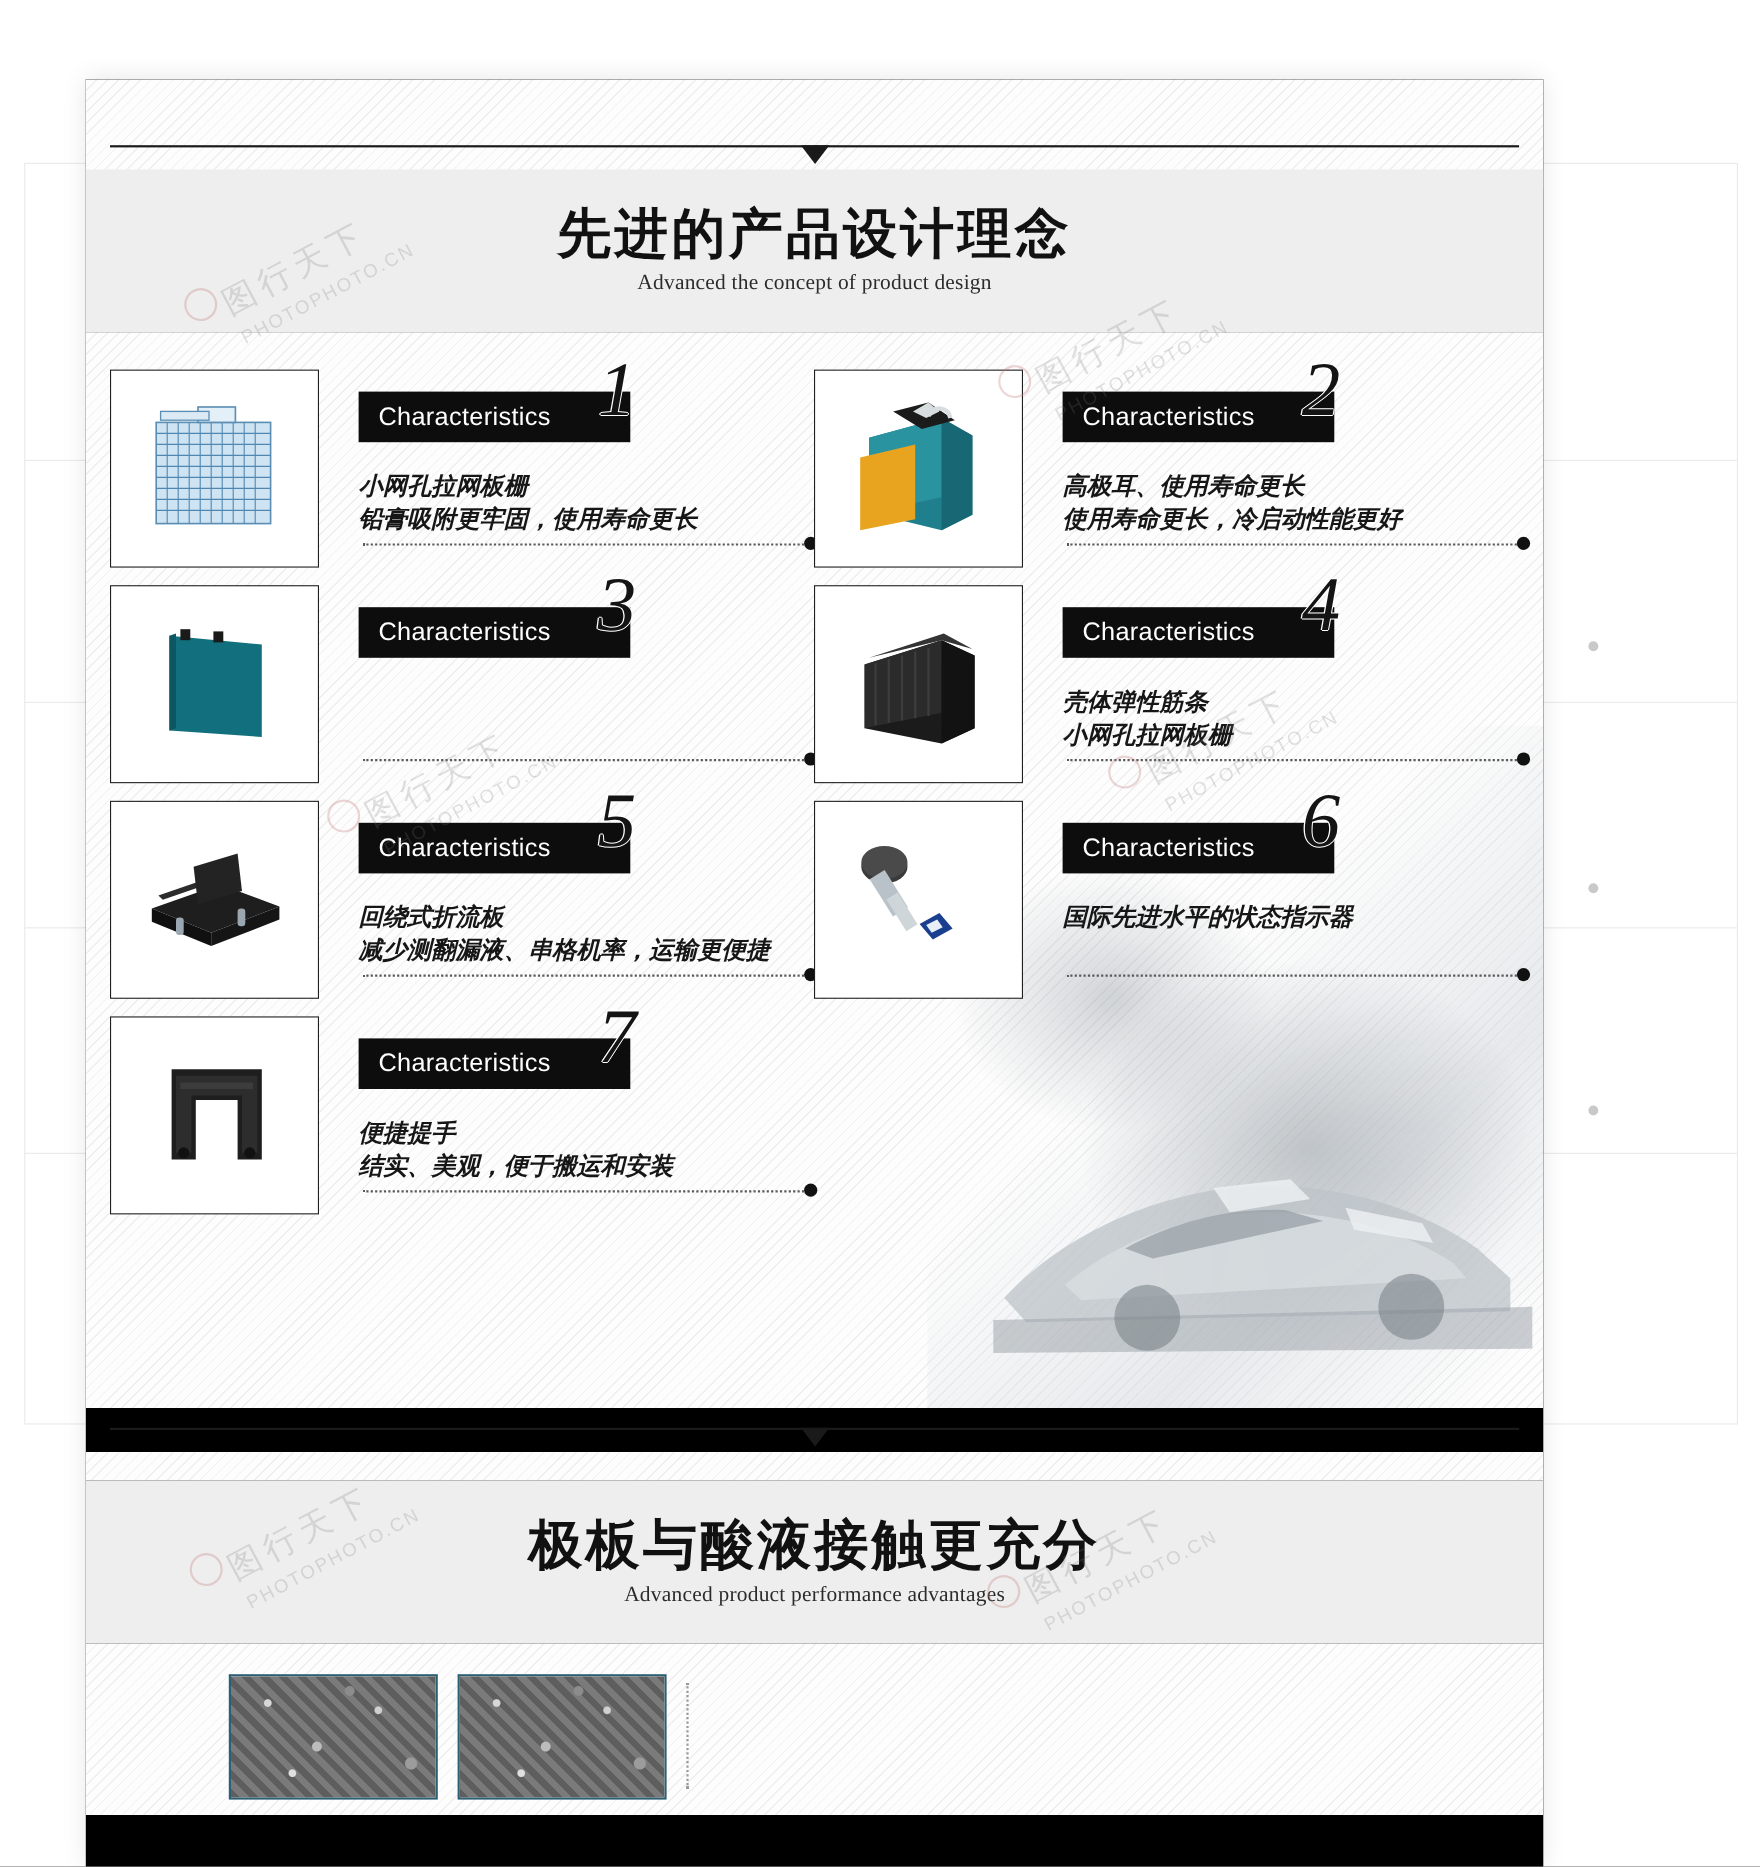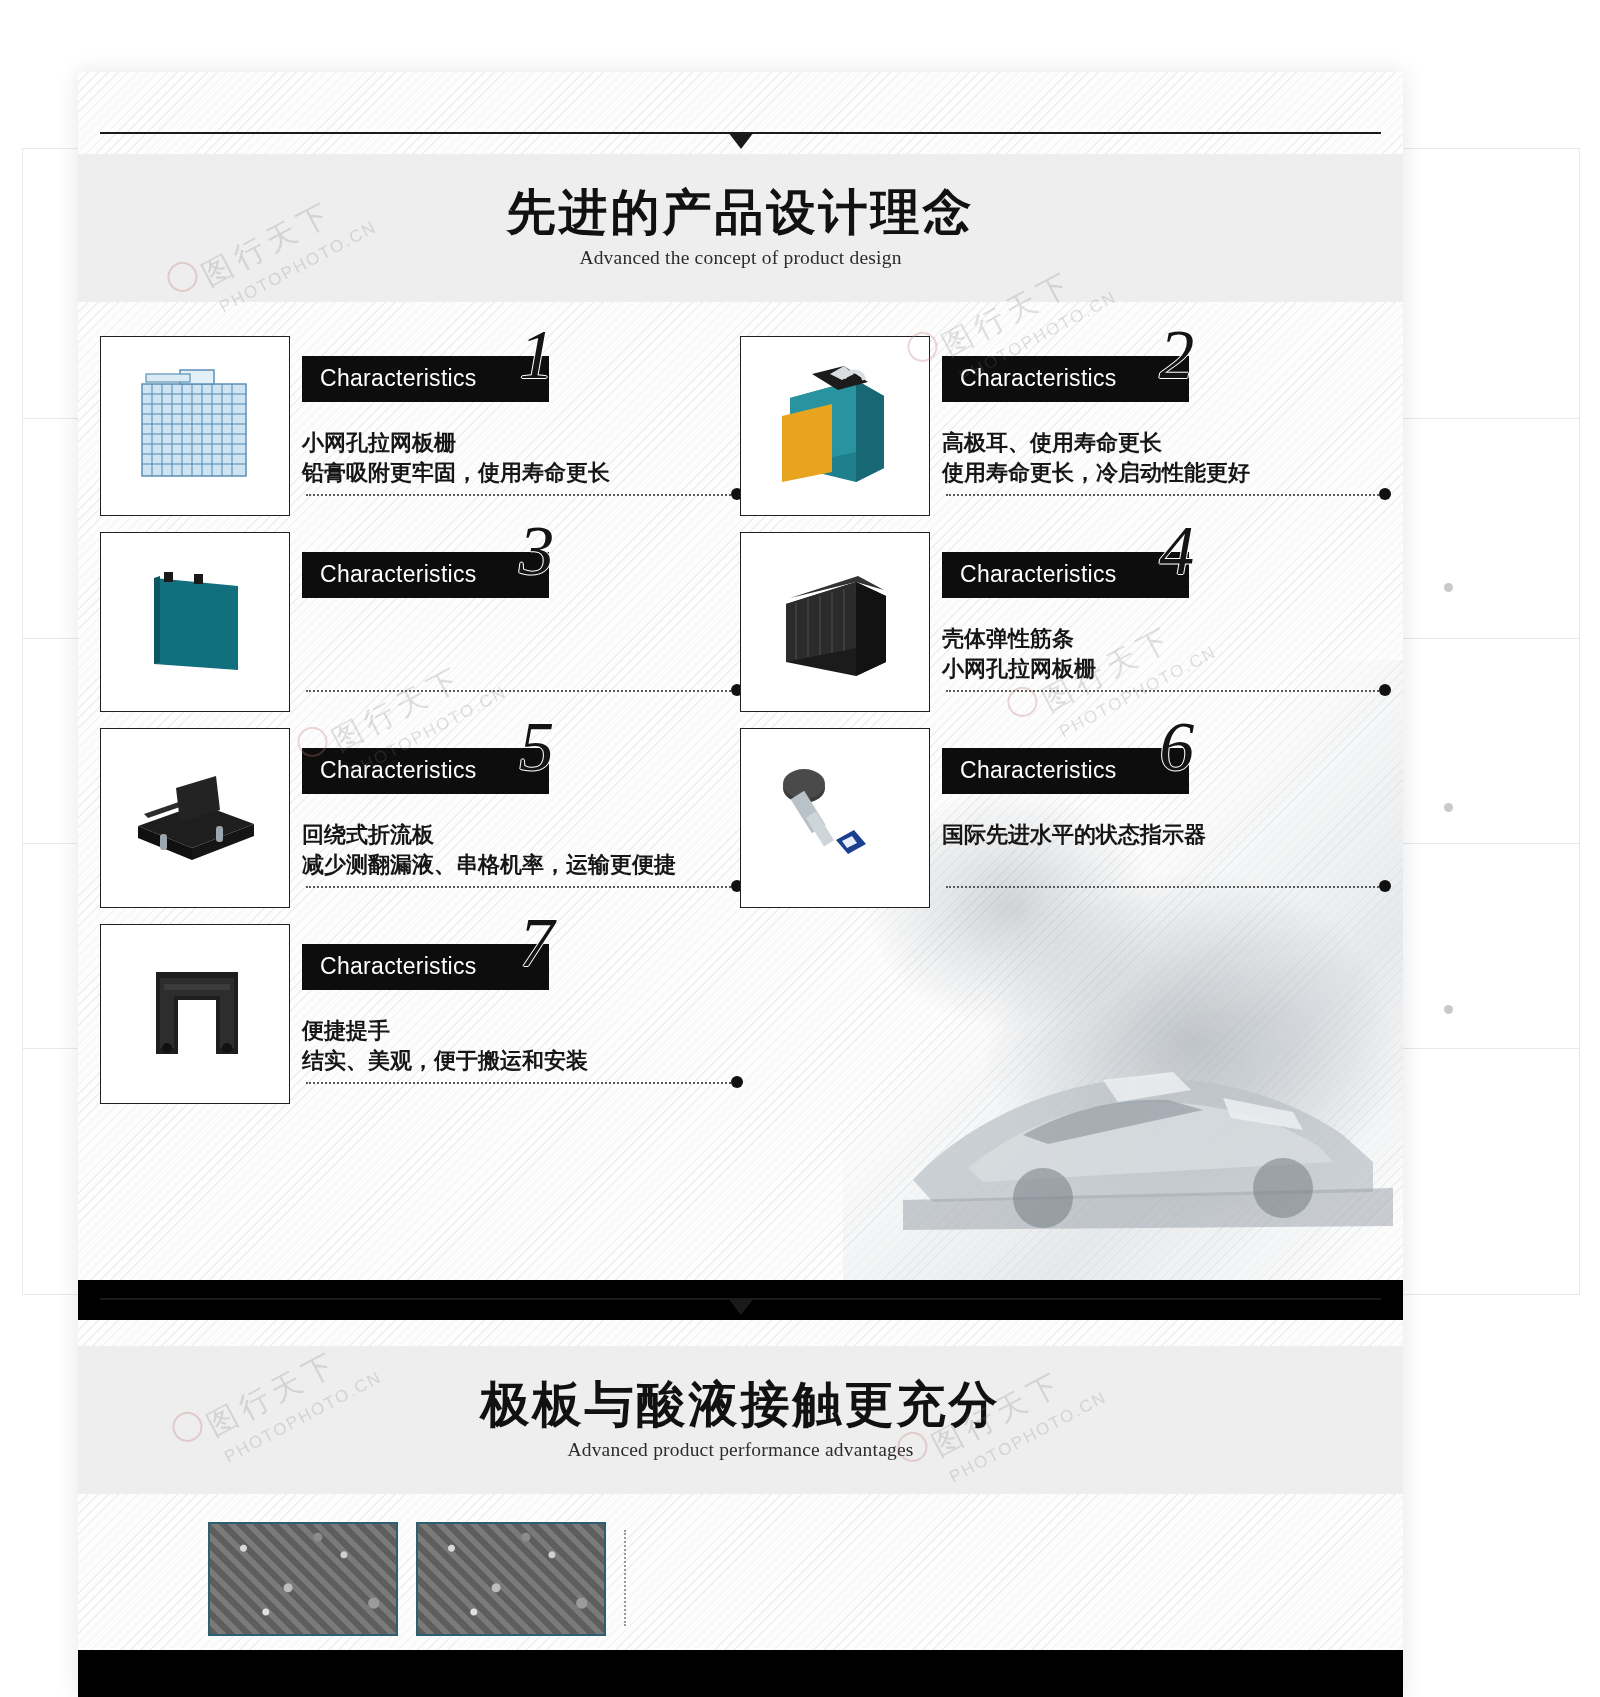--- a/index.html
+++ b/index.html
@@ -65,21 +65,21 @@
     width:640px;height:196px;
     display:flex;align-items:flex-start;
   }
   .thumb{
     width:188px;height:178px;
     border:1.6px solid #1f1f1f;background:#ffffff;
     flex:0 0 auto;margin-top:4px;
     display:flex;align-items:center;justify-content:center;
     overflow:hidden;
   }
-  .feat-body{position:relative;flex:1;margin-left:12px;height:178px;}
+  .feat-body{position:relative;flex:1;margin-left:36px;height:178px;}
   .chip{
     position:relative;display:inline-block;
     background:#0d0d0d;color:#ffffff;
     padding:9px 72px 10px 18px;
     font-size:23px;letter-spacing:.3px;
     margin-top:24px;
   }
   .chip-num{
     position:absolute;right:-6px;top:-36px;
     font-size:70px;line-height:1;color:#141414;
@@ -89,20 +89,21 @@
     text-shadow:
        1px 0 0 #fff, -1px 0 0 #fff, 0 1px 0 #fff, 0 -1px 0 #fff;
     mix-blend-mode:normal;
     pointer-events:none;
   }
   .desc{
     margin-top:26px;
     font-size:22px;line-height:1.38;color:#161616;font-weight:bold;
     font-family:"DejaVu Sans","Liberation Sans",sans-serif;
     white-space:nowrap;
+    font-style:italic;
   }
   .leader{
     position:absolute;left:4px;right:6px;bottom:14px;height:1px;
     border-bottom:2px dotted #5a5a5a;
   }
   .leader::after{
     content:"";position:absolute;right:-9px;bottom:-6px;
     width:12px;height:12px;border-radius:50%;background:#111;
   }
   .feat.wide .leader{right:-2px;}

